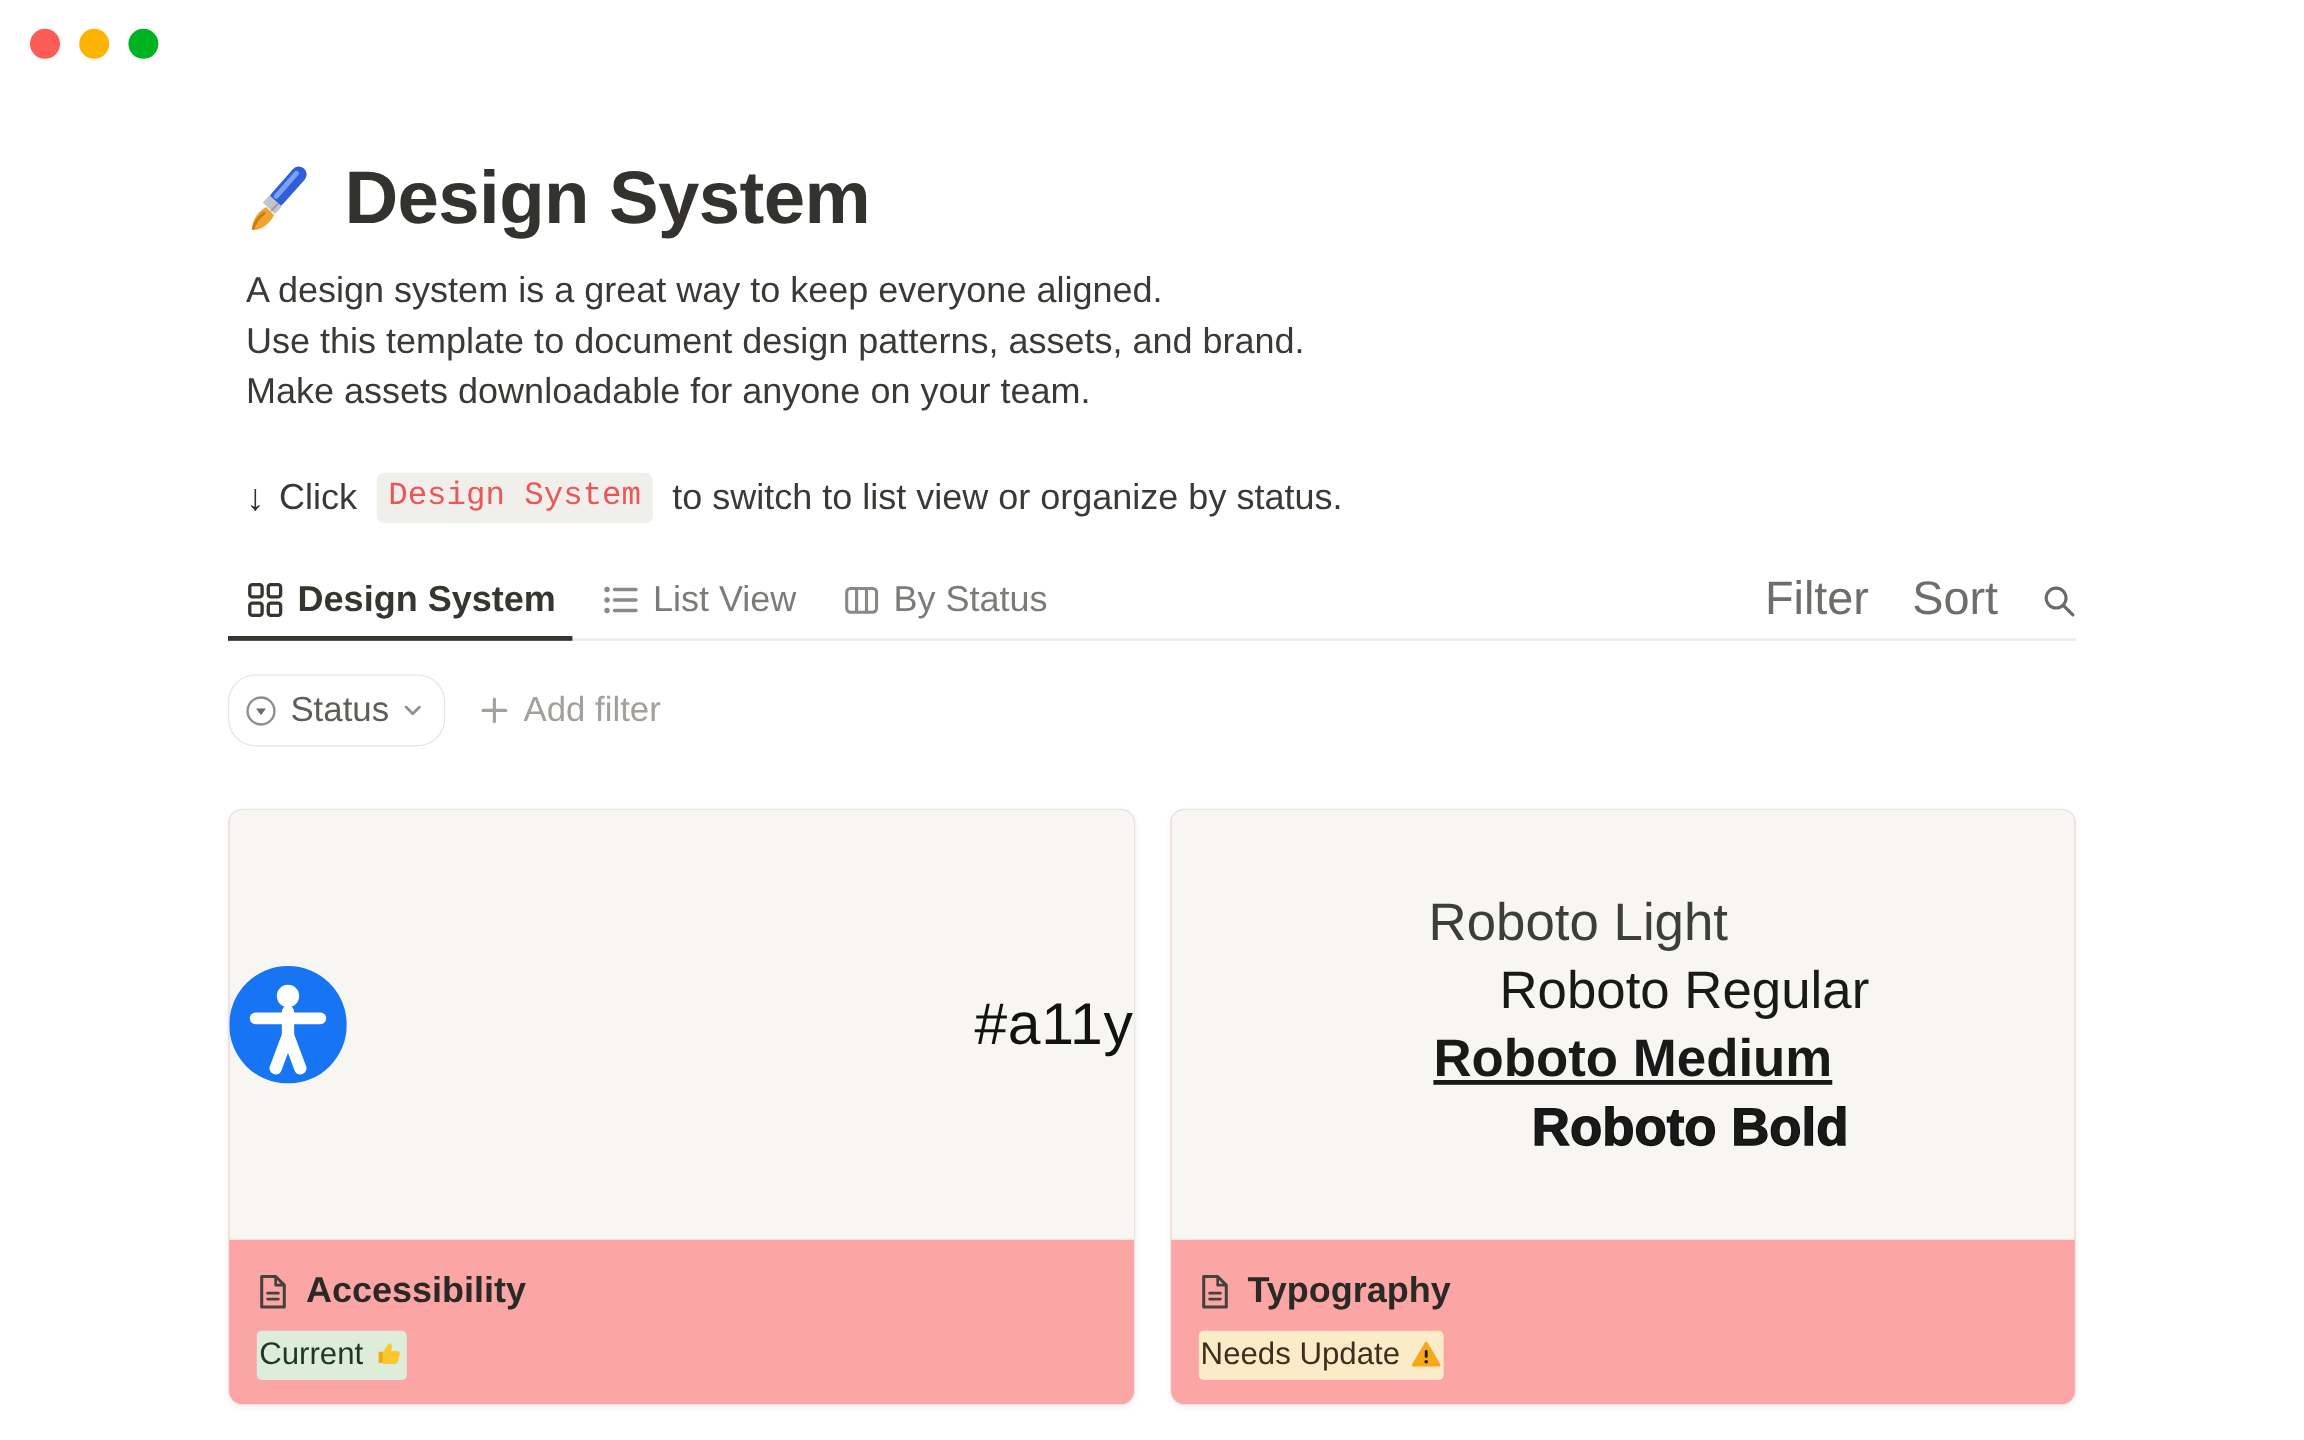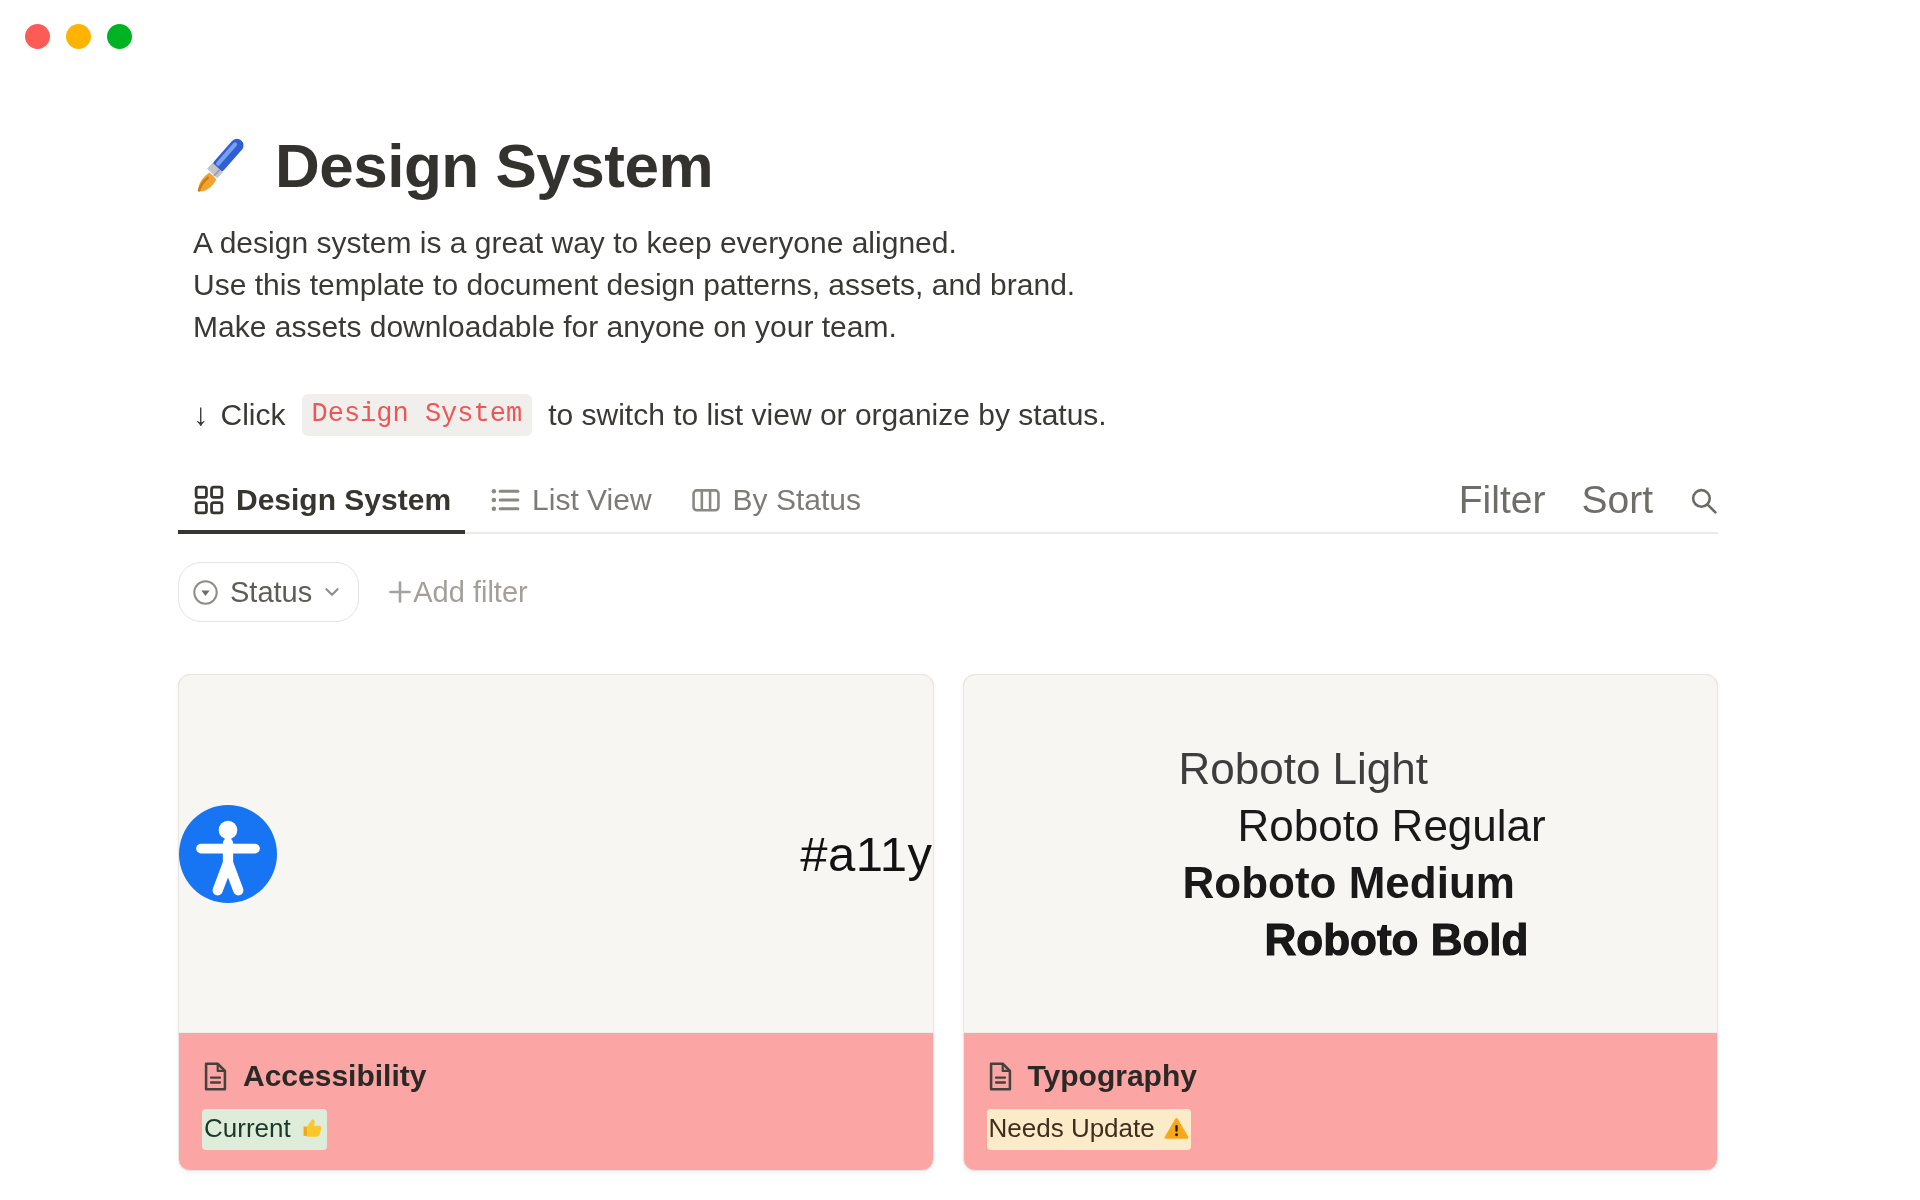--- a/index.html
+++ b/index.html
@@ -10,21 +10,21 @@
     position:relative;
   }
   
   .traffic-lights { position:absolute; top:24px; left:25px; display:flex; gap:16px; }
   .tl { width:25px; height:25px; border-radius:50%; }
   .tl.red { background:#FD5B55; }
   .tl.yellow { background:#FDB400; }
   .tl.green { background:#00B322; }
 
   
-  .content { position:absolute; left:178px; top:0; width:1540px; }
+  .content { position:absolute; left:190px; top:0; width:1540px; }
 
   .title-row { margin-top:132px; padding-left:13px; display:flex; align-items:center; gap:24px; }
   .page-emoji { width:60px; height:60px; display:inline-flex; }
   .page-emoji svg { width:60px; height:60px; }
   h1.page-title { margin:0; font-size:62px; line-height:68px; font-weight:700; letter-spacing:-0.5px; color:#33322e; }
 
   .desc { margin-top:22px; padding-left:15px; font-size:30px; line-height:42px; color:#3a3935; }
 
   .callout { margin-top:46px; padding-left:15px; height:42px; display:flex; align-items:center; gap:12px; font-size:30px; color:#3a3935; }
   .callout .arrow { font-size:31px; font-weight:500; color:#33322e; }
@@ -36,34 +36,34 @@
   .tab.active { font-weight:700; color:#37352F; }
   .tab.active::after { content:""; position:absolute; left:0; right:0; bottom:-2px; height:4px; background:#37352F; }
   .tab.inactive { color:#7d7b77; font-weight:400; }
   .toolbar-actions { margin-left:auto; display:flex; align-items:center; gap:36px; padding-bottom:8px; font-size:39px; color:#6f6d69; }
   .toolbar-actions .action { cursor:pointer; }
   .icon-btn { display:inline-flex; }
 
   
   .filter-row { margin-top:28px; display:flex; align-items:center; gap:28px; }
   .status-pill { display:flex; align-items:center; gap:11px; height:60px; padding:0 17px 0 13px; border:1.5px solid #E5E3E0; border-radius:23px; font-size:29px; color:#5f5d58; cursor:pointer; background:#fff; }
-  .add-filter { display:flex; align-items:center; font-size:29px; color:#A3A09C; cursor:pointer; }
+  .add-filter { display:flex; align-items:center; gap:11px; font-size:29px; color:#A3A09C; cursor:pointer; }
 
   
   .cards { margin-top:52px; display:grid; grid-template-columns:1fr 1fr; column-gap:29px; }
   .card { height:497px; background:#fca5a5; border:1px solid #E8E6E3; border-radius:12px; overflow:hidden; box-shadow:0 2px 5px rgba(15,15,15,0.055); cursor:pointer; }
   .cover { height:358px; background:#F7F6F3; border-bottom:1px solid #EFEDEA; display:flex; align-items:center; justify-content:space-between; }
   .cover.specimen { flex-direction:column; align-items:flex-start; justify-content:center; }
   .a11y-badge { width:98px; height:98px; display:inline-flex; }
   .a11y-badge svg { width:98px; height:98px; }
   .a11y-text { font-size:49px; color:#121212; margin-left:27px; letter-spacing:0.5px; }
   .type-line { font-size:44px; line-height:57px; color:#191919; white-space:nowrap; }
   .type-line.w-light  { margin-left:215px; font-weight:300; color:#3d3d3d; }
   .type-line.w-regular{ margin-left:274px; font-weight:400; }
-  .type-line.w-medium { margin-left:219px; font-weight:600; }
+  .type-line.w-medium { margin-left:219px; font-weight:600;text-decoration:underline; }
   .type-line.w-bold   { margin-left:301px; font-weight:700; -webkit-text-stroke:1.1px #111; }
 
   .card-footer { padding:26px 23px 0 23px; }
   .card-title-row { display:flex; align-items:center; gap:14px; font-size:30px; font-weight:700; color:#2a2925; }
   .doc-icon { display:inline-flex; }
   .badge { display:inline-flex; align-items:center; gap:9px; margin-top:16px; padding:4px 2px 6px; border-radius:4px; font-size:26px; }
   .badge.green  { background:#DEEDD9; color:#1C3829; }
   .badge.yellow { background:#FBEBC9; color:#3F2E1D; }
   .badge svg { width:25px; height:25px; }
 </style>

